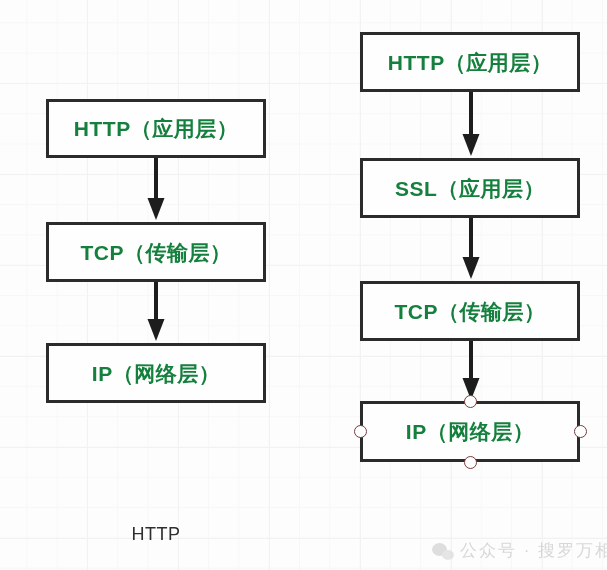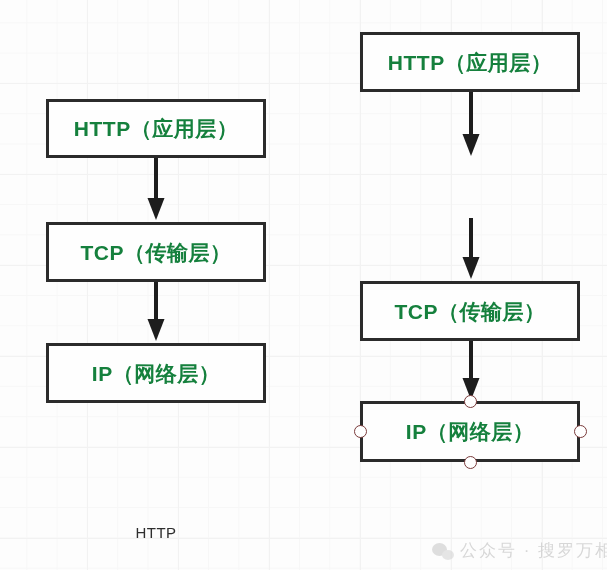--- a/index.html
+++ b/index.html
@@ -43,21 +43,21 @@
   }
 
   .connector {
     position: absolute;
     overflow: visible;
   }
 
   .col-caption {
     position: absolute;
     color: #2e2e2e;
-    font-size: 15px;
+    font-size: 18px;
     letter-spacing: 0.5px;
     white-space: nowrap;
     text-align: center;
   }
 
   .handle {
     position: absolute;
     width: 13px;
     height: 13px;
     box-sizing: border-box;
@@ -132,20 +132,23 @@
 
   <div class="node" style="left:360px; top:32px; width:220px; height:60px;">
     <span class="label-text">HTTP（应用层）</span>
   </div>
 
   <svg class="connector" style="left:461px; top:92px; width:20px; height:67px;" viewBox="0 0 20 67">
     <line x1="10" y1="0" x2="10" y2="48" stroke="#1d1d1d" stroke-width="4"></line>
     <polygon points="10,64 1.5,42 18.5,42" fill="#1d1d1d"></polygon>
   </svg>
 
+  <div class="node" style="left:360px; top:158px; width:220px; height:60px;">
+    <span class="label-text">SSL（应用层）</span>
+  </div>
 
   <svg class="connector" style="left:461px; top:218px; width:20px; height:64px;" viewBox="0 0 20 64">
     <line x1="10" y1="0" x2="10" y2="45" stroke="#1d1d1d" stroke-width="4"></line>
     <polygon points="10,61 1.5,39 18.5,39" fill="#1d1d1d"></polygon>
   </svg>
 
   <div class="node" style="left:360px; top:281px; width:220px; height:60px;">
     <span class="label-text">TCP（传输层）</span>
   </div>
 

